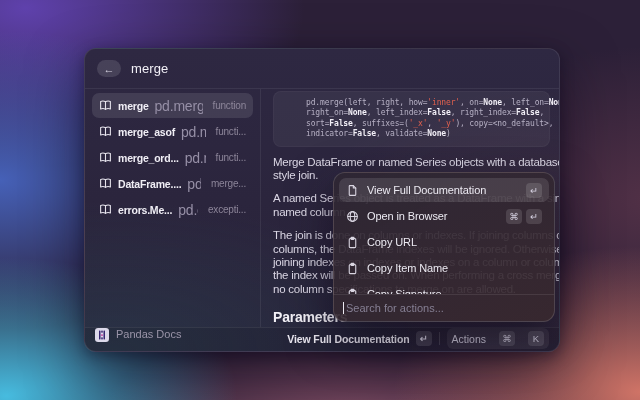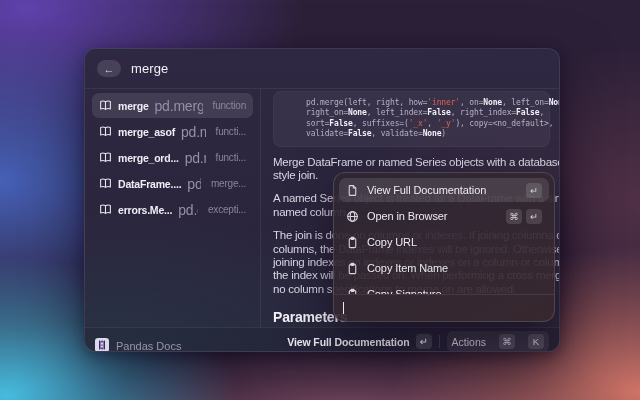--- a/index.html
+++ b/index.html
@@ -53,21 +53,21 @@
           border-radius:8px; padding:6px 8px; margin-bottom:9px; }
   .code-line { font-family:"DejaVu Sans Mono", monospace; font-size:8px; line-height:10.4px;
                letter-spacing:-0.15px; color:#b6b0c4; white-space:pre;padding-left:24px; }
   .code-line .str { color:#e0604e; }
   .code-line .kw  { color:#f2eff7; font-weight:700; }
   .para { white-space:pre; font-size:11.5px; line-height:13.4px; letter-spacing:-0.25px;
           color:#dbd7e5; margin-bottom:10px; }
   .heading { font-size:14px; font-weight:700; color:#f3f1f7; margin:13px 0 8px; letter-spacing:-0.2px; }
 
   .footer { height:25px; border-top:1px solid rgba(255,255,255,0.07);
-            display:flex; align-items:flex-end; gap:7px; padding:0 10px;
+            display:flex; align-items:flex-start; gap:7px; padding:0 10px;
             background:rgba(0,0,0,0.08); }
   .app-icon { width:14px; height:14px; display:flex; flex:none; }
   .app-name { color:#9a94a8; font-size:11px; }
   .footer-right { margin-left:auto; display:flex; align-items:center; gap:7px; }
   .footer-action { display:flex; align-items:center; gap:6px; background:none; border:none;
                    color:#eae7f0; font-size:10.5px; font-weight:600; cursor:pointer;
                    font-family:"Liberation Sans", sans-serif; letter-spacing:-0.1px; }
   .vdiv { width:1px; height:13px; background:rgba(255,255,255,0.14); }
   .actions-btn { display:flex; align-items:center; gap:13px; background:rgba(255,255,255,0.07);
                  border:none; border-radius:6px; padding:3px 5px; color:#cfcada; font-size:10.5px;
@@ -168,21 +168,21 @@
     <span class="s">pd.errors...</span>
     <span class="b">excepti...</span>
   </div>
         </div>
 
       <div class="detail">
         <div class="code">
             <div class="code-line"><span>pd.merge(left, right, how=</span><span class="str">'inner'</span><span>, on=</span><span class="kw">None</span><span>, left_on=</span><span class="kw">None</span><span>,</span></div>
             <div class="code-line"><span>right_on=</span><span class="kw">None</span><span>, left_index=</span><span class="kw">False</span><span>, right_index=</span><span class="kw">False</span><span>,</span></div>
             <div class="code-line"><span>sort=</span><span class="kw">False</span><span>, suffixes=(</span><span class="str">'_x'</span><span>, </span><span class="str">'_y'</span><span>), copy=&lt;no_default&gt;,</span></div>
-            <div class="code-line"><span>validate=</span><span class="kw">False</span><span>, validate=</span><span class="kw">None</span><span>)</span></div>
+            <div class="code-line"><span>indicator=</span><span class="kw">False</span><span>, validate=</span><span class="kw">None</span><span>)</span></div>
           </div>
         <div>
             <div class="para">Merge DataFrame or named Series objects with a database-
 style join.</div>
             <div class="para">A named Series object is treated as a DataFrame with a single
 named column.</div>
             <div class="para">The join is done on columns or indexes. If joining columns on
 columns, the DataFrame indexes will be ignored. Otherwise if
 joining indexes on indexes or indexes on a column or columns,
 the index will be passed on. When performing a cross merge,
@@ -276,16 +276,17 @@
               <rect x="6" y="4.5" width="12" height="17" rx="2"></rect>
               <rect x="9.2" y="2.5" width="5.6" height="4" rx="1.2"></rect>
             </svg>
           </span>
     <span class="alabel">Copy Signature</span>
     <span class="akeys"></span>
   </div>
       </div>
     <div class="popover-search">
       <span class="caret"></span>
+      <input placeholder="Search for actions..." style="">
     </div>
   </div>
 
 </div>
 
 </body></html>

